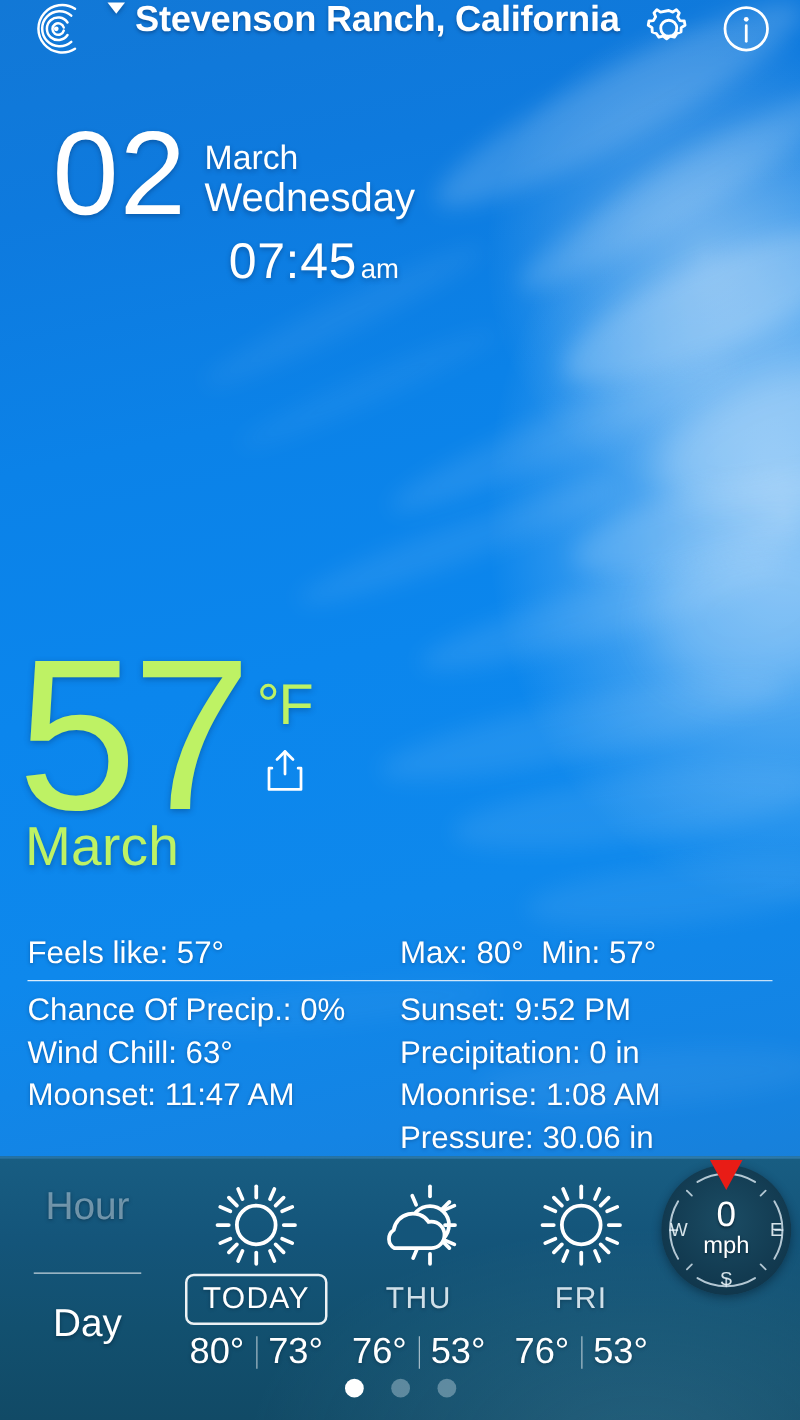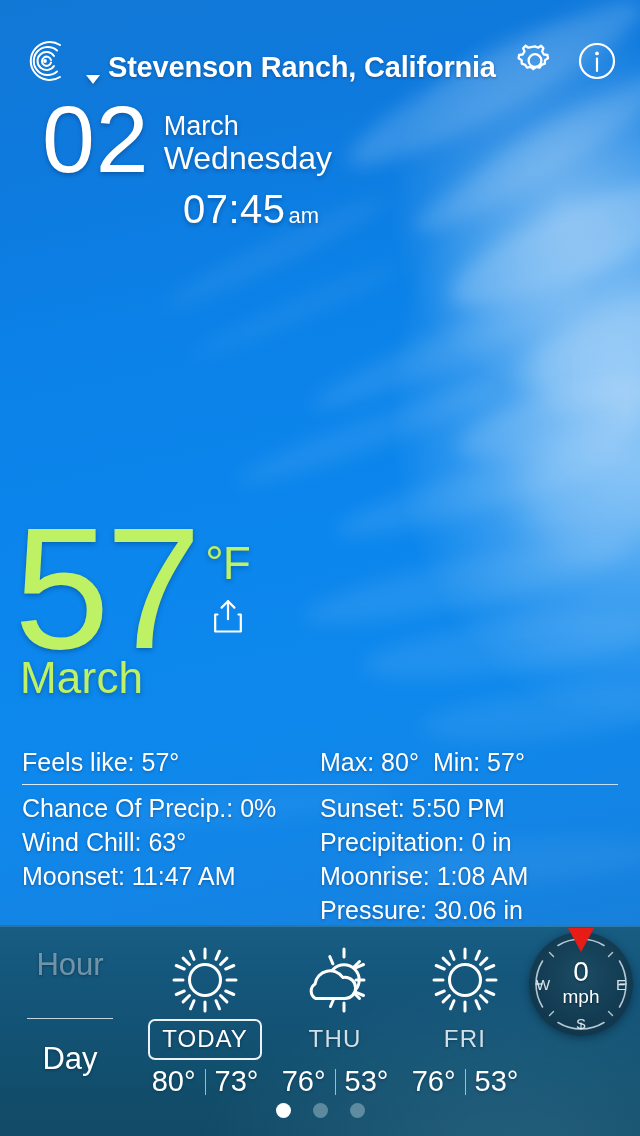--- a/index.html
+++ b/index.html
@@ -48,21 +48,21 @@
   .c11{ left:150px; top:240px; width:250px; height:26px;  transform:rotate(-26deg); opacity:.20; }
   .c12{ left:180px; top:300px; width:230px; height:22px;  transform:rotate(-24deg); opacity:.17; }
   .c13{ left:420px; top:690px; width:260px; height:48px;  transform:rotate(-6deg);  opacity:.22; }
   .c14{ left:120px; top:790px; width:280px; height:30px;  transform:rotate(-5deg);  opacity:.13; }
   .c15{ left:380px; top:840px; width:280px; height:44px;  transform:rotate(-4deg);  opacity:.16; }
   .c16{ left:520px; top:430px; width:170px; height:120px; transform:rotate(-12deg); opacity:.55; filter:blur(18px);}
 
   
   .header{
     position:absolute; top:0; left:0; width:640px; height:84px;
-    display:flex; align-items:flex-end; padding:0 20px; gap:0;
+    display:flex; align-items:flex-start; padding:0 20px; gap:0;
     z-index:8;
     text-shadow:0 1px 3px rgba(0,40,90,.45);
   }
   .logo{ width:46px; height:46px; flex:none; }
   .caret{
     width:0;height:0;flex:none;
     border-left:7px solid transparent; border-right:7px solid transparent;
     border-top:9px solid #fff;
     margin:2px 8px 0 20px;
     filter:drop-shadow(0 1px 2px rgba(0,40,90,.5));
@@ -299,21 +299,21 @@
       </div>
     </div>
     <div class="hr"></div>
     <div class="drow">
       <div class="dcol">
         <div class="ditem">Chance Of Precip.: 0%</div>
         <div class="ditem">Wind Chill: 63°</div>
         <div class="ditem">Moonset: 11:47 AM</div>
       </div>
       <div class="dcol right">
-        <div class="ditem">Sunset: 5:50 PM</div>
+        <div class="ditem">Sunset: 9:52 PM</div>
         <div class="ditem">Precipitation: 0 in</div>
         <div class="ditem">Moonrise: 1:08 AM</div>
         <div class="ditem">Pressure: 30.06 in</div>
       </div>
     </div>
   </div>
 
   <div class="bottombar">
     <div class="bb-inner">
 

